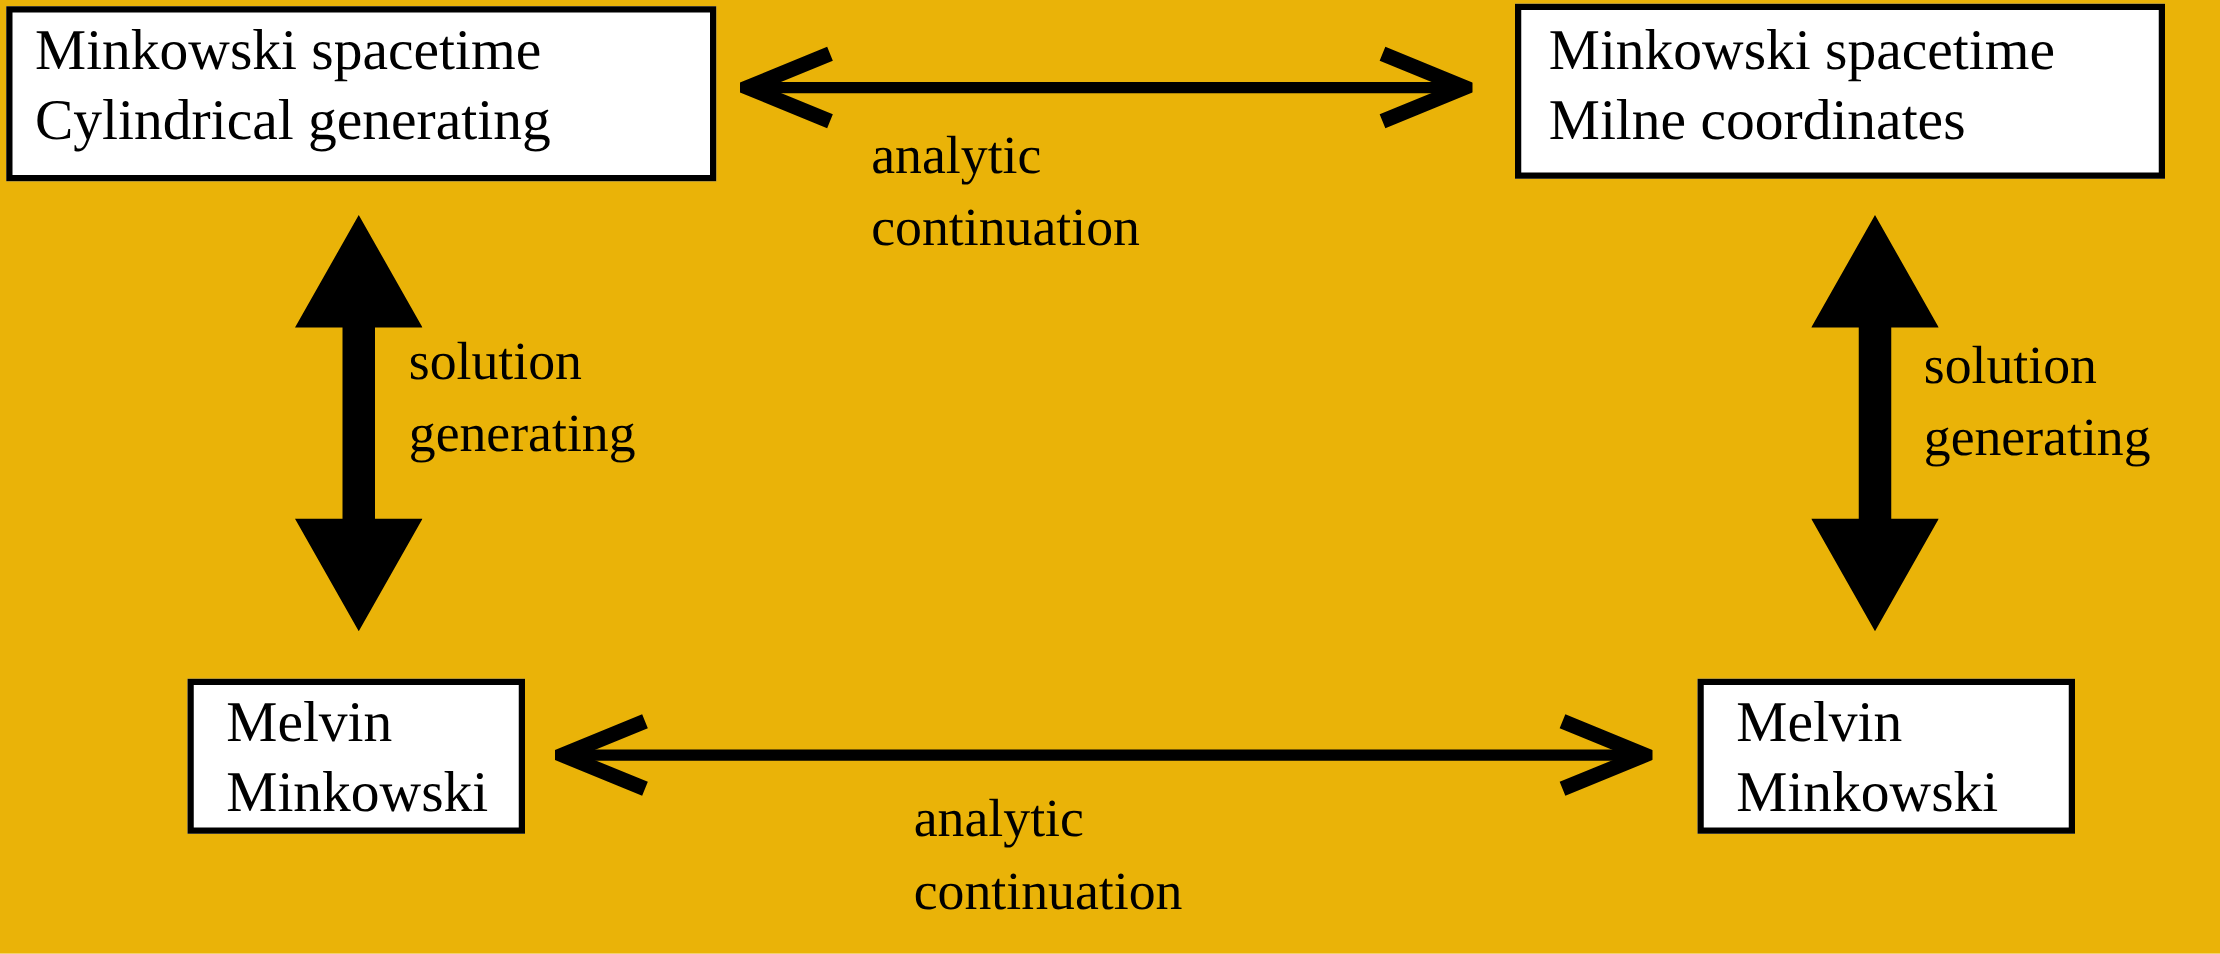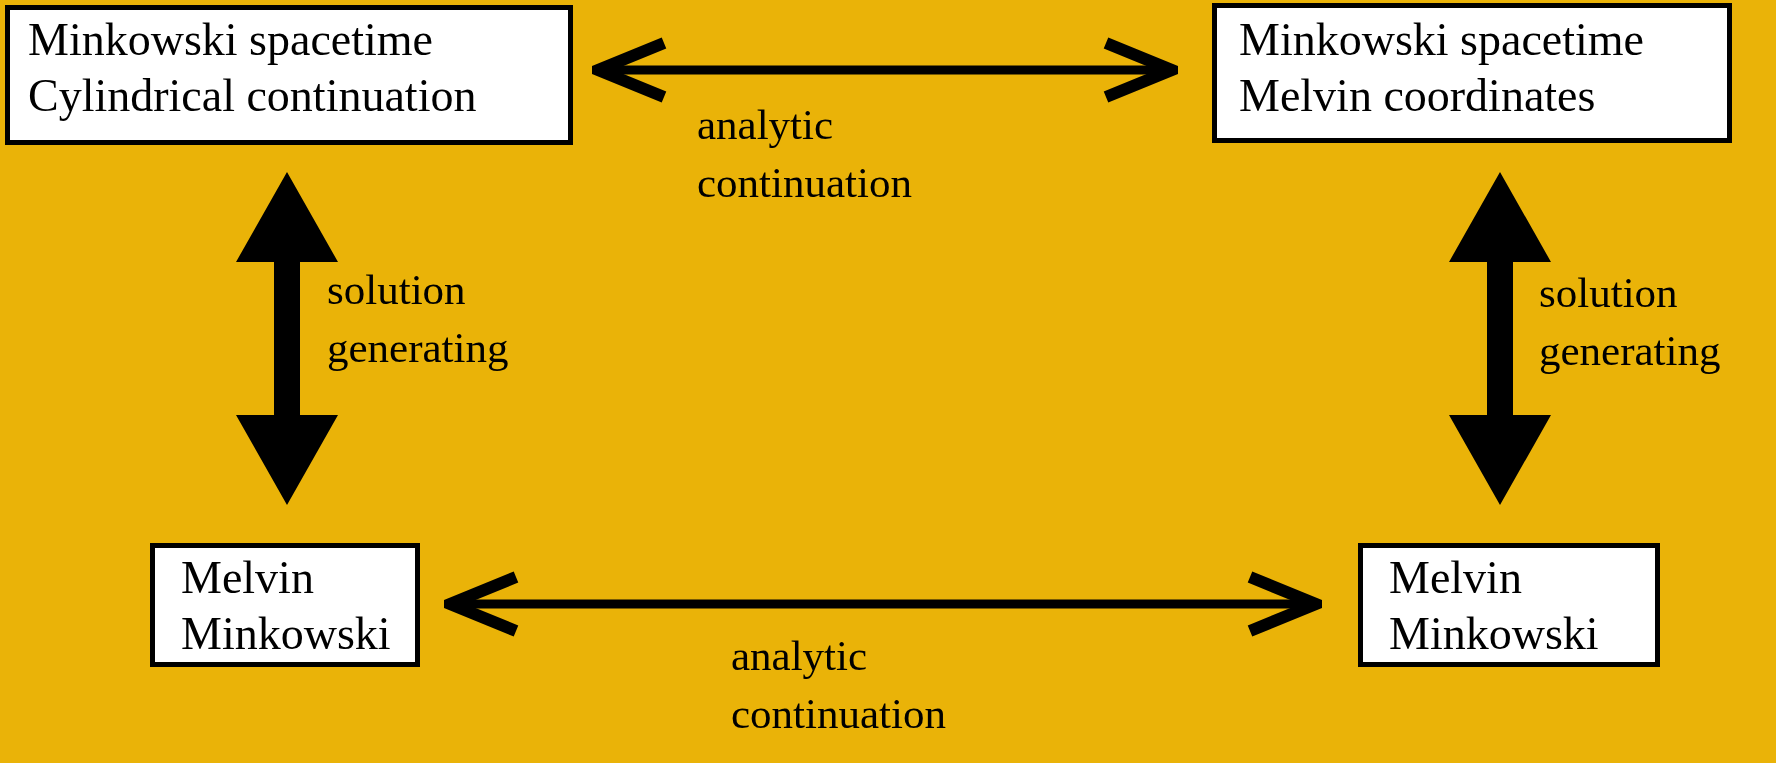--- a/index.html
+++ b/index.html
@@ -51,26 +51,26 @@
   .stroke { stroke: #000000; fill: none; }
   .fill   { fill: #000000; stroke: none; }
 </style>
 </head>
 <body>
 
 <div class="canvas">
 
   <div class="node" id="node-tl">
     <span class="ln">Minkowski spacetime</span>
-    <span class="ln">Cylindrical continuation</span>
+    <span class="ln">Cylindrical generating</span>
   </div>
 
   <div class="node" id="node-tr">
     <span class="ln">Minkowski spacetime</span>
-    <span class="ln">Melvin coordinates</span>
+    <span class="ln">Milne coordinates</span>
   </div>
 
   <div class="node" id="node-bl">
     <span class="ln">Melvin</span>
     <span class="ln">Minkowski</span>
   </div>
 
   <div class="node" id="node-br">
     <span class="ln">Melvin</span>
     <span class="ln">Minkowski</span>

